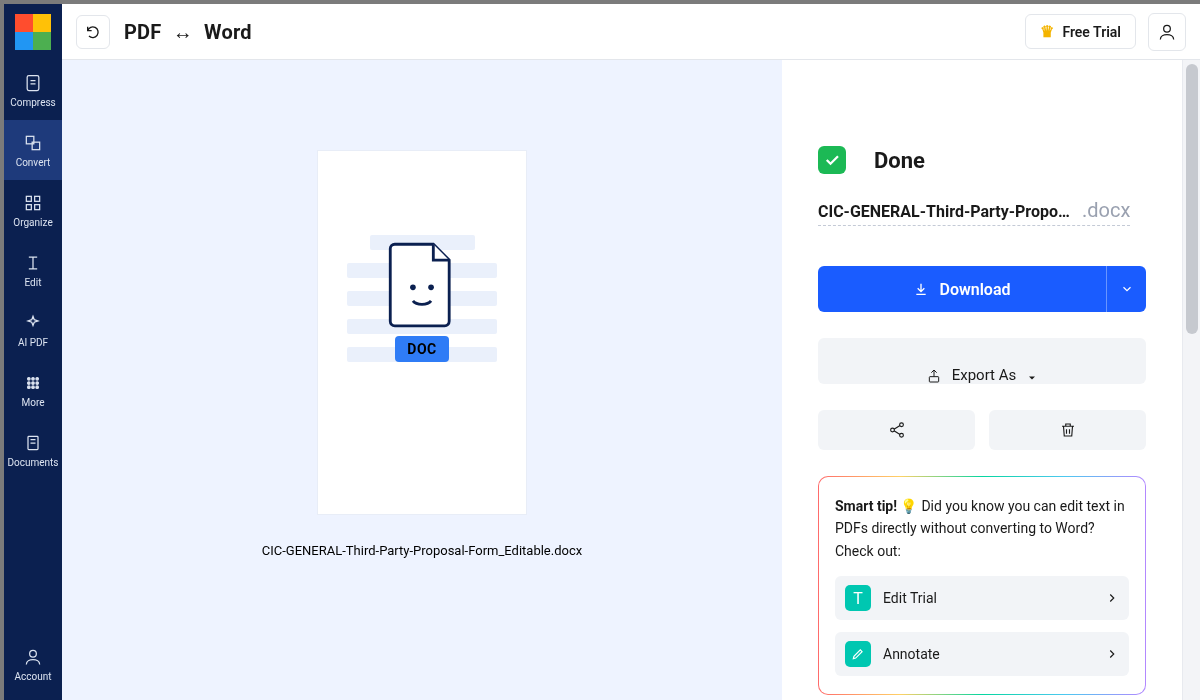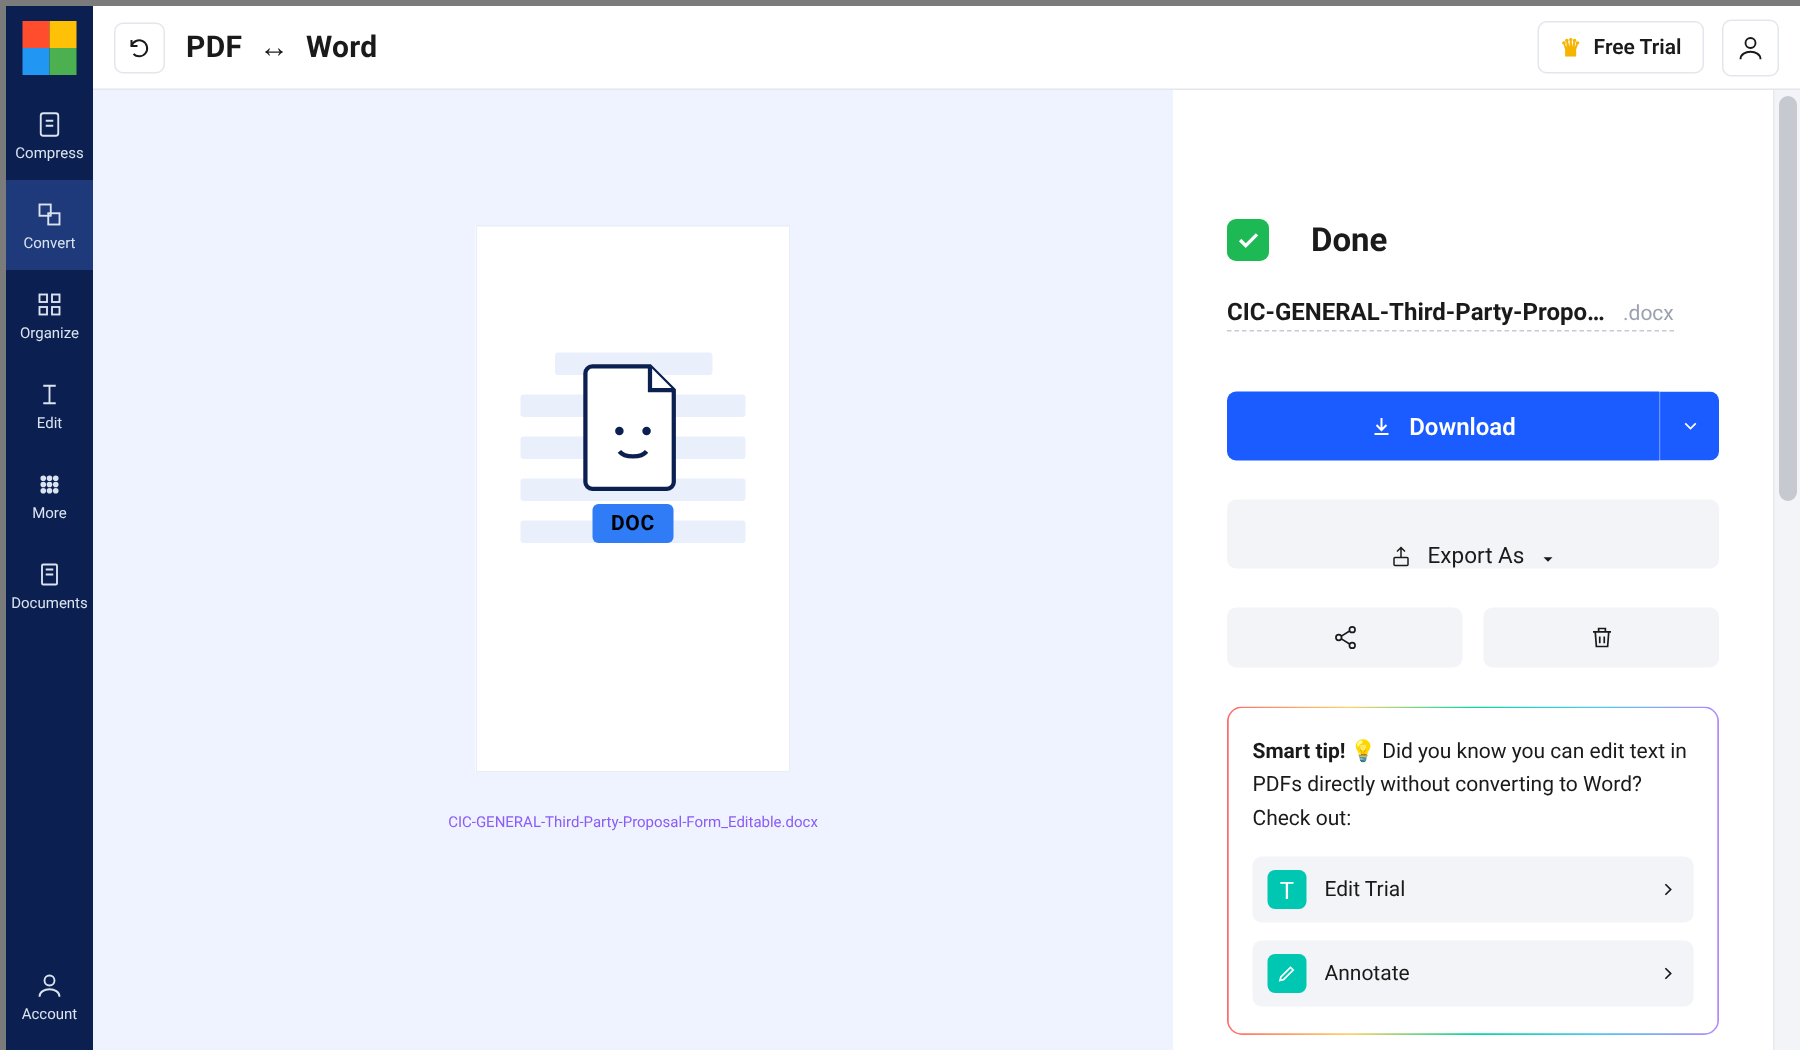--- a/index.html
+++ b/index.html
@@ -34,30 +34,30 @@
 
 .content{flex:1;display:flex;overflow:hidden}
 .preview{flex:1;background:#eef3ff;display:flex;flex-direction:column;align-items:center;padding-top:90px;position:relative}
 .doc-card{width:210px;height:365px;background:#fff;box-shadow:0 0 0 1px #e8edf7 inset;display:flex;flex-direction:column;align-items:center;padding:85px 30px 0}
 .doc-lines{width:100%;display:flex;flex-direction:column;gap:13px}
 .doc-line{height:15px;background:#eaf0fb;border-radius:2px}
 .doc-line.short{width:70%;align-self:center}
 .smile{width:68px;height:86px;position:relative;margin-top:-120px}
 .smile svg{stroke:#0b2050;stroke-width:2.5;fill:#fff}
 .doc-badge{margin-top:8px;background:#2f7cf6;color:#000000;font-weight:700;font-size:14px;padding:5px 12px;border-radius:4px;letter-spacing:.5px}
-.preview-filename{margin-top:28px;font-size:10px;color:#8b5cf6}
+.preview-filename{margin-top:28px;font-size:13px;color:#000000}
 
 .panel{width:400px;background:#fff;display:flex;flex-direction:column;padding:86px 36px 0;position:relative}
 .done-row{display:flex;align-items:center;gap:28px}
 .check{width:28px;height:28px;background:#1cb955;border-radius:6px;display:flex;align-items:center;justify-content:center}
 .check svg{width:18px;height:18px;stroke:#fff;fill:none;stroke-width:3}
 .done-text{font-size:22px;font-weight:700;color:#1a1a1a}
 .fname-row{margin-top:24px;display:flex;align-items:baseline;gap:4px;border-bottom:1px dashed #c4cad6;padding-bottom:3px;width:fit-content;max-width:100%}
 .fname-trunc{font-size:16px;font-weight:700;color:#1a1a1a;white-space:nowrap;overflow:hidden;text-overflow:ellipsis;max-width:260px}
-.fname-ext{font-size:14px;color:#9aa1b0}
+.fname-ext{font-size:20px;color:#9aa1b0}
 .btns{margin-top:40px;display:flex;flex-direction:column;gap:26px}
 .dl-wrap{display:flex;height:46px}
 .dl-main{flex:1;background:#1a5cff;color:#fff;display:flex;align-items:center;justify-content:center;gap:10px;border-radius:6px 0 0 6px;font-weight:600;font-size:16px;cursor:pointer}
 .dl-caret{width:40px;background:#1a5cff;border-left:1px solid rgba(255,255,255,.35);border-radius:0 6px 6px 0;display:flex;align-items:center;justify-content:center;cursor:pointer}
 .dl-caret svg{stroke:#fff}
 .export-btn{height:46px;background:#f2f4f7;border-radius:6px;display:flex;align-items:flex-end;justify-content:center;gap:10px;font-size:15px;color:#1a1a1a;cursor:pointer}
 .mini-row{display:flex;gap:14px}
 .mini-btn{flex:1;height:40px;background:#f2f4f7;border-radius:6px;display:flex;align-items:center;justify-content:center;cursor:pointer}
 .mini-btn svg{width:18px;height:18px;stroke:#1a1a1a;fill:none;stroke-width:1.5}
 .tip-box{margin-top:26px;border:1px solid #d6d9e2;border-radius:10px;padding:18px 16px;position:relative;background:linear-gradient(#fff,#fff) padding-box,linear-gradient(90deg,#ff6b6b,#ffd166,#06d6a0,#4cc9f0,#b388ff) border-box;border:1px solid transparent}
@@ -115,20 +115,26 @@
         <span>Organize</span>
       </div>
       <div class="nav-item">
         <svg viewBox="0 0 24 24">
             <path d="M12 5v14M7 5h10M7 19h10"></path>
           </svg>
         <span>Edit</span>
       </div>
       <div class="nav-item">
         <svg viewBox="0 0 24 24">
+            <path d="M12 4l1.5 4L18 9.5l-4.5 1.5L12 15l-1.5-4L6 9.5 10.5 8z"></path>
+          </svg>
+        <span>AI PDF</span>
+      </div>
+      <div class="nav-item">
+        <svg viewBox="0 0 24 24">
             <circle cx="7" cy="7" r="1.5" fill="#dce3f0"></circle>
             <circle cx="12" cy="7" r="1.5" fill="#dce3f0"></circle>
             <circle cx="17" cy="7" r="1.5" fill="#dce3f0"></circle>
             <circle cx="7" cy="12" r="1.5" fill="#dce3f0"></circle>
             <circle cx="12" cy="12" r="1.5" fill="#dce3f0"></circle>
             <circle cx="17" cy="12" r="1.5" fill="#dce3f0"></circle>
             <circle cx="7" cy="17" r="1.5" fill="#dce3f0"></circle>
             <circle cx="12" cy="17" r="1.5" fill="#dce3f0"></circle>
             <circle cx="17" cy="17" r="1.5" fill="#dce3f0"></circle>
           </svg>

